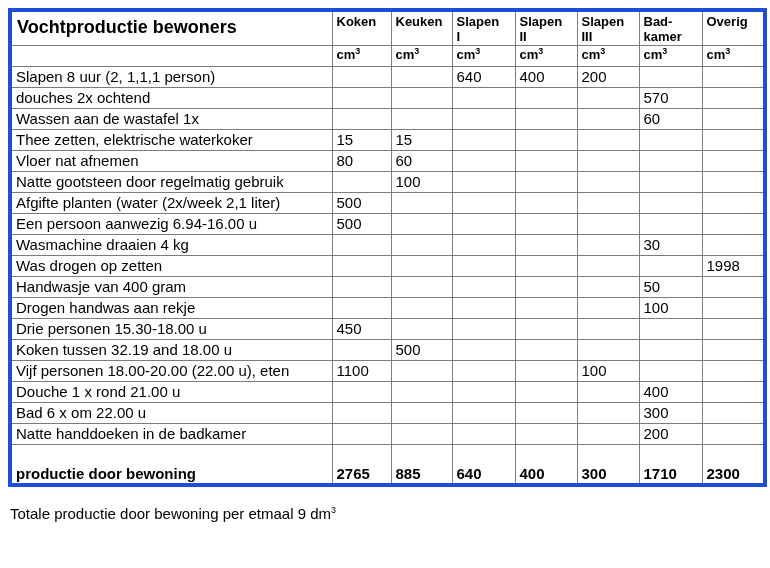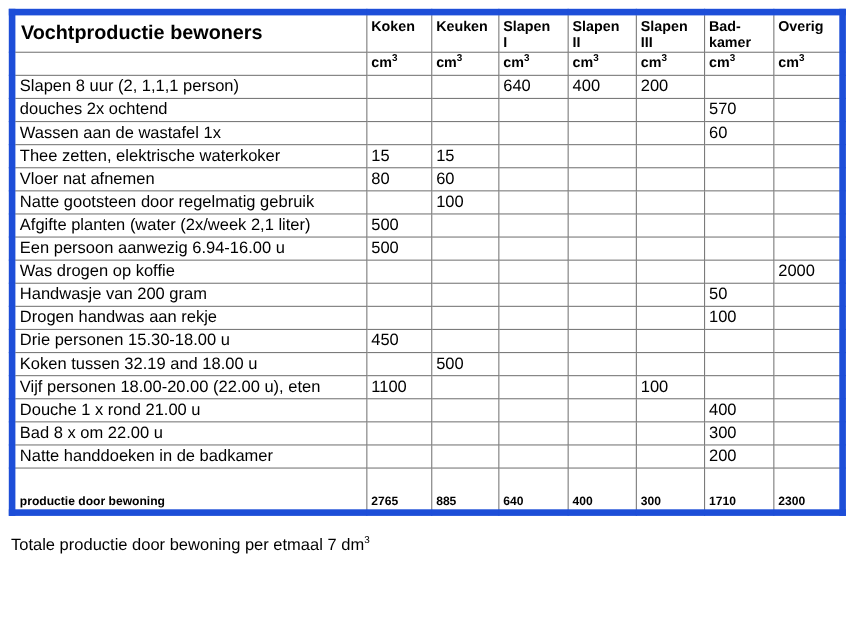--- a/index.html
+++ b/index.html
@@ -14,21 +14,21 @@
     font-family: "Liberation Sans", sans-serif;
     color: #000000;
     box-sizing: border-box;
     padding: 8px;
     overflow: hidden;
   }
   table.moisture {
     border-collapse: collapse;
     table-layout: fixed;
     width: 755px;
-    border: 6px solid #1d4ed8;
+    border: 4px solid #1d4ed8;
   }
   table.moisture th,
   table.moisture td {
     border: 1px solid #7b7b7b;
     padding: 1px 4px;
     text-align: left;
     overflow: hidden;
     box-sizing: border-box;
   }
   tr.head-row th {
@@ -60,21 +60,21 @@
   }
   tbody td {
     font-size: 15px;
     line-height: 18px;
     height: 21px;
     white-space: nowrap;
     font-weight: normal;
     vertical-align: middle;
   }
   tfoot td {
-    font-size: 11px;
+    font-size: 15px;
     font-weight: bold;
     height: 40px;
     vertical-align: bottom;
     padding-bottom: 3px;
     white-space: nowrap;
   }
   .footer-note {
     margin: 18px 0 0 2px;
     font-size: 15px;
     font-weight: normal;
@@ -199,31 +199,41 @@
           <td class="label">Een persoon aanwezig 6.94-16.00 u</td>
           <td class="num">500</td>
           <td class="num"></td>
           <td class="num"></td>
           <td class="num"></td>
           <td class="num"></td>
           <td class="num"></td>
           <td class="num"></td>
         </tr>
         <tr>
-          <td class="label">Was drogen op koffie</td>
-          <td class="num"></td>
-          <td class="num"></td>
-          <td class="num"></td>
-          <td class="num"></td>
-          <td class="num"></td>
-          <td class="num"></td>
-          <td class="num">2000</td>
-        </tr>
-        <tr>
-          <td class="label">Handwasje van 200 gram</td>
+          <td class="label">Wasmachine draaien 4 kg</td>
+          <td class="num"></td>
+          <td class="num"></td>
+          <td class="num"></td>
+          <td class="num"></td>
+          <td class="num"></td>
+          <td class="num">30</td>
+          <td class="num"></td>
+        </tr>
+        <tr>
+          <td class="label">Was drogen op zetten</td>
+          <td class="num"></td>
+          <td class="num"></td>
+          <td class="num"></td>
+          <td class="num"></td>
+          <td class="num"></td>
+          <td class="num"></td>
+          <td class="num">1998</td>
+        </tr>
+        <tr>
+          <td class="label">Handwasje van 400 gram</td>
           <td class="num"></td>
           <td class="num"></td>
           <td class="num"></td>
           <td class="num"></td>
           <td class="num"></td>
           <td class="num">50</td>
           <td class="num"></td>
         </tr>
         <tr>
           <td class="label">Drogen handwas aan rekje</td>
@@ -269,21 +279,21 @@
           <td class="label">Douche 1 x rond 21.00 u</td>
           <td class="num"></td>
           <td class="num"></td>
           <td class="num"></td>
           <td class="num"></td>
           <td class="num"></td>
           <td class="num">400</td>
           <td class="num"></td>
         </tr>
         <tr>
-          <td class="label">Bad 8 x om 22.00 u</td>
+          <td class="label">Bad 6 x om 22.00 u</td>
           <td class="num"></td>
           <td class="num"></td>
           <td class="num"></td>
           <td class="num"></td>
           <td class="num"></td>
           <td class="num">300</td>
           <td class="num"></td>
         </tr>
         <tr>
           <td class="label">Natte handdoeken in de badkamer</td>
@@ -304,15 +314,15 @@
         <td>885</td>
         <td>640</td>
         <td>400</td>
         <td>300</td>
         <td>1710</td>
         <td>2300</td>
       </tr>
     </tfoot>
   </table>
 
-  <p class="footer-note"><span>Totale productie door bewoning per etmaal 7 dm</span><sup>3</sup></p>
+  <p class="footer-note"><span>Totale productie door bewoning per etmaal 9 dm</span><sup>3</sup></p>
 
 </div>
 
 </body></html>

